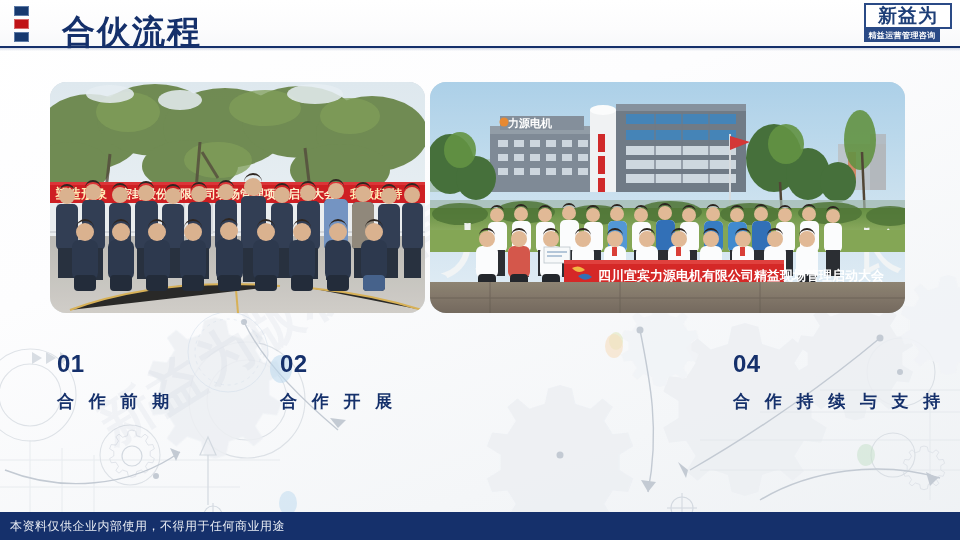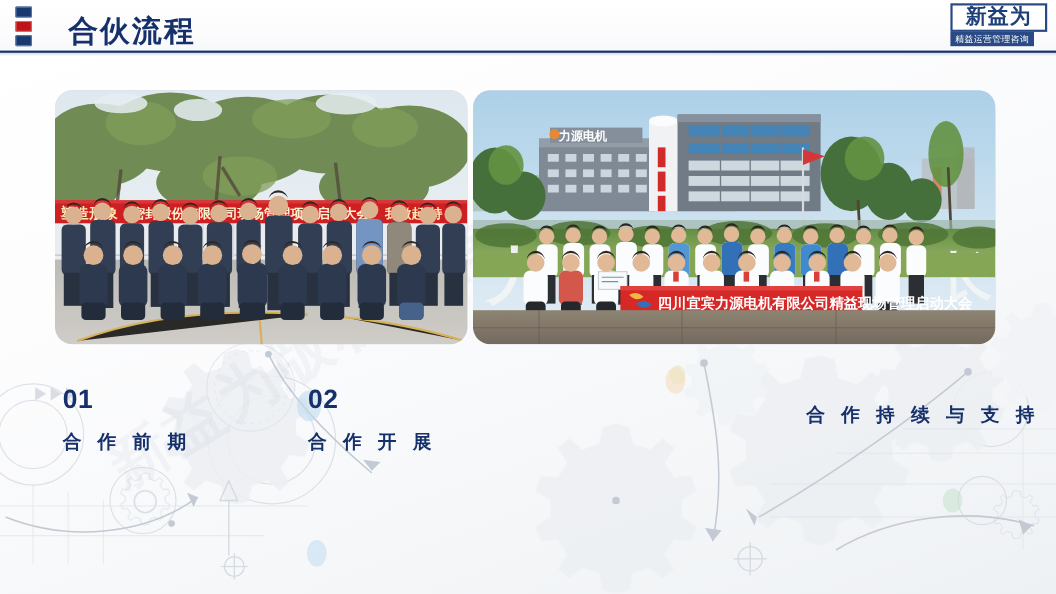--- a/index.html
+++ b/index.html
@@ -55,21 +55,21 @@
   }
 
   .marks { position:absolute; left:14px; top:6px; width:16px; height:38px; }
   .mark { position:absolute; left:0; width:15px; height:10px; border-radius:1px; }
   .mark.n1 { top:0;  background:#17396f; box-shadow:0 0 0 1px #5c7aa6 inset; }
   .mark.n2 { top:13px; background:#c01317; box-shadow:0 0 0 1px #d86a6c inset; }
   .mark.n3 { top:26px; background:#17396f; box-shadow:0 0 0 1px #5c7aa6 inset; }
 
   .slide-title {
     position:absolute; left:62px; top:10px;
-    font-size:27px; font-weight:bold; color:#15306b;
+    font-size:33px; font-weight:bold; color:#15306b;
     letter-spacing:2px;
     text-shadow:0.5px 0.5px 0 rgba(255,255,255,0.6);
   }
 
   
   .logo { position:absolute; right:8px; top:3px; width:88px; height:40px; }
   .logo-main {
     position:absolute; left:0; top:0; width:88px; height:26px;
     border:2px solid #2a4a86;
     background:#ffffff;
@@ -78,20 +78,21 @@
     letter-spacing:1px;
     text-align:center; line-height:22px;
     overflow:hidden;
   }
   .logo-sub {
     position:absolute; left:0; top:26px; width:76px; height:13px;
     background:#2a4a86; color:#ffffff;
     font-size:8px; letter-spacing:0.4px;
     text-align:center; line-height:13px;
     overflow:hidden;
+    font-weight:bold;
   }
 
   
   .photos { position:absolute; left:0; top:0; width:960px; height:540px; }
   .photo {
     position:absolute;
     overflow:hidden;
     background:#cfd8de;
     border-radius:16px;
   }
@@ -768,18 +769,22 @@
       <div class="step-label">合 作 前 期</div>
     </div>
 
     <div class="step s2">
       <div class="step-num">02</div>
       <div class="step-label">合 作 开 展</div>
     </div>
 
 
     <div class="step s4">
+      <div class="step-num">04</div>
       <div class="step-label">合 作 持 续 与 支 持</div>
     </div>
   </div>
 
+  <div class="footer">
+    <div class="footer-text">本资料仅供企业内部使用，不得用于任何商业用途</div>
+  </div>
 
 </div>
 
 </body></html>

